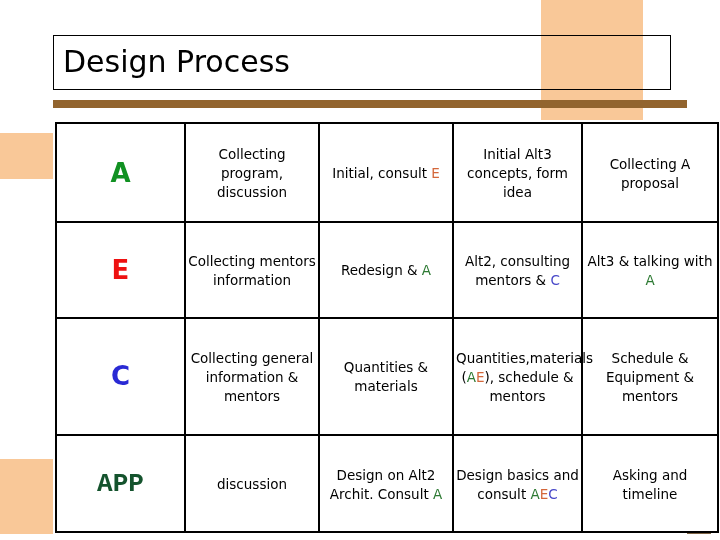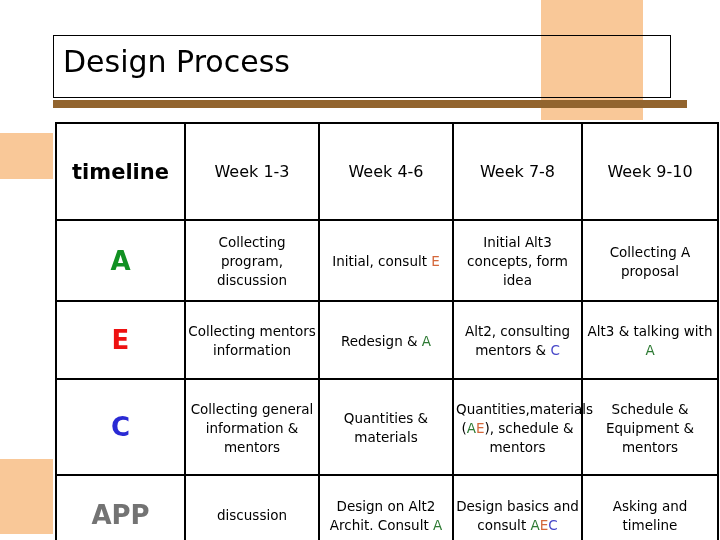--- a/index.html
+++ b/index.html
@@ -56,21 +56,21 @@
     height: 8px;
     background: #92642e;
   }
 
   
   .title-box {
     position: absolute;
     left: 53px;
     top: 35px;
     width: 618px;
-    height: 63px;
+    height: 55px;
     border: 1px solid #000000;
     box-sizing: border-box;
     background: transparent;
     padding-left: 44px;
   }
   .title-text {
     position: absolute;
     left: 9px;
     top: 3px;
     font-size: 30px;
@@ -144,37 +144,20 @@
 <div class="deco-left-block-bottom"></div>
 <div class="deco-right-block-brown"></div>
 <div class="deco-brown-bar"></div>
 
 <div class="title-box">
   <div class="title-text">Design Process</div>
 </div>
 
 <table class="grid">
   <tbody>
-    <tr class="r-head">
-      <td class="c-label">
-        <span class="hdr-timeline">timeline</span>
-      </td>
-      <td class="c-w1">
-        <span class="hdr-week">Week 1-3</span>
-      </td>
-      <td class="c-w2">
-        <span class="hdr-week">Week 4-6</span>
-      </td>
-      <td class="c-w3">
-        <span class="hdr-week">Week 7-8</span>
-      </td>
-      <td class="c-w4">
-        <span class="hdr-week">Week 9-10</span>
-      </td>
-    </tr>
   <tr class="r-a">
         <td class="c-label"><span class="role role-a" style="color: rgb(17, 145, 34);">A</span></td>
         <td class="c-w1"><span class="cell-body"><span>Collecting program, discussion</span></span></td>
         <td class="c-w2"><span class="cell-body"><span>Initial, consult </span><span style="color: rgb(212, 103, 58);">E</span></span></td>
         <td class="c-w3"><span class="cell-body"><span>Initial Alt3 concepts, form idea</span></span></td>
         <td class="c-w4"><span class="cell-body"><span>Collecting A proposal</span></span></td>
       </tr>
       <tr class="r-e">
         <td class="c-label"><span class="role role-e" style="color: rgb(238, 17, 17);">E</span></td>
         <td class="c-w1"><span class="cell-body"><span>Collecting mentors information</span></span></td>
@@ -183,20 +166,20 @@
         <td class="c-w4"><span class="cell-body"><span>Alt3 &amp; talking with </span><span style="color: rgb(45, 122, 51);">A</span></span></td>
       </tr>
       <tr class="r-c">
         <td class="c-label"><span class="role role-c" style="color: rgb(42, 42, 212);">C</span></td>
         <td class="c-w1"><span class="cell-body"><span>Collecting general information &amp; mentors</span></span></td>
         <td class="c-w2"><span class="cell-body"><span>Quantities &amp; materials</span></span></td>
         <td class="c-w3"><span class="cell-body"><span>Quantities,materials (</span><span style="color: rgb(45, 122, 51);">A</span><span style="color: rgb(212, 103, 58);">E</span><span>), schedule &amp; mentors</span></span></td>
         <td class="c-w4"><span class="cell-body"><span>Schedule &amp; Equipment &amp; mentors</span></span></td>
       </tr>
       <tr class="r-app">
-        <td class="c-label"><span class="role role-app" style="color: #737373;">APP</span></td>
+        <td class="c-label"><span class="role role-app" style="color: #14532d; font-family: Liberation Mono, monospace;">APP</span></td>
         <td class="c-w1"><span class="cell-body"><span>discussion</span></span></td>
         <td class="c-w2"><span class="cell-body"><span>Design on Alt2 Archit. Consult </span><span style="color: rgb(45, 122, 51);">A</span></span></td>
         <td class="c-w3"><span class="cell-body"><span>Design basics and consult </span><span style="color: rgb(45, 122, 51);">A</span><span style="color: rgb(212, 103, 58);">E</span><span style="color: rgb(70, 70, 200);">C</span></span></td>
         <td class="c-w4"><span class="cell-body"><span>Asking and timeline</span></span></td>
       </tr>
     </tbody>
 </table>
 
 </body></html>

